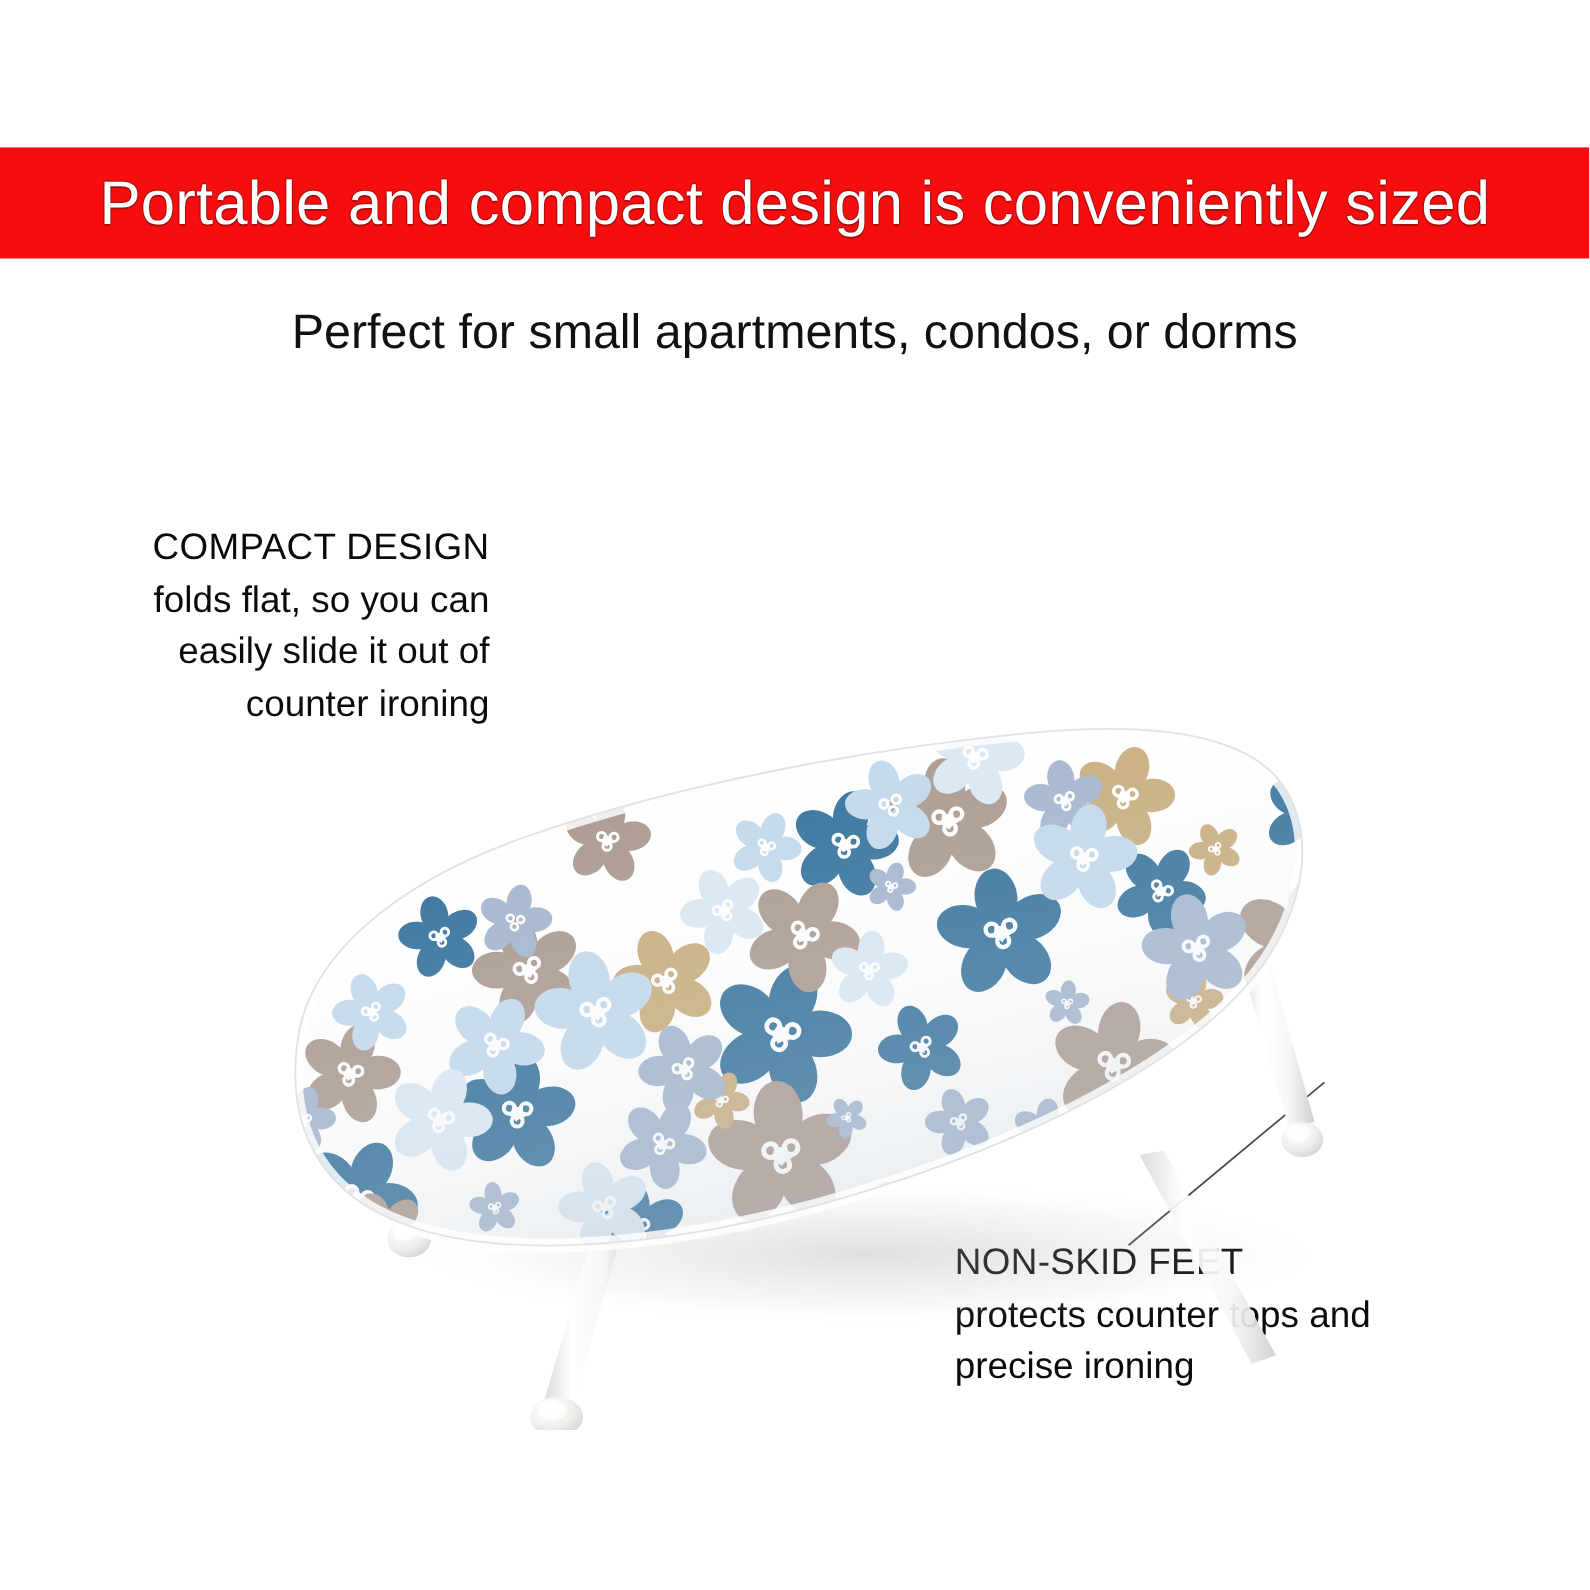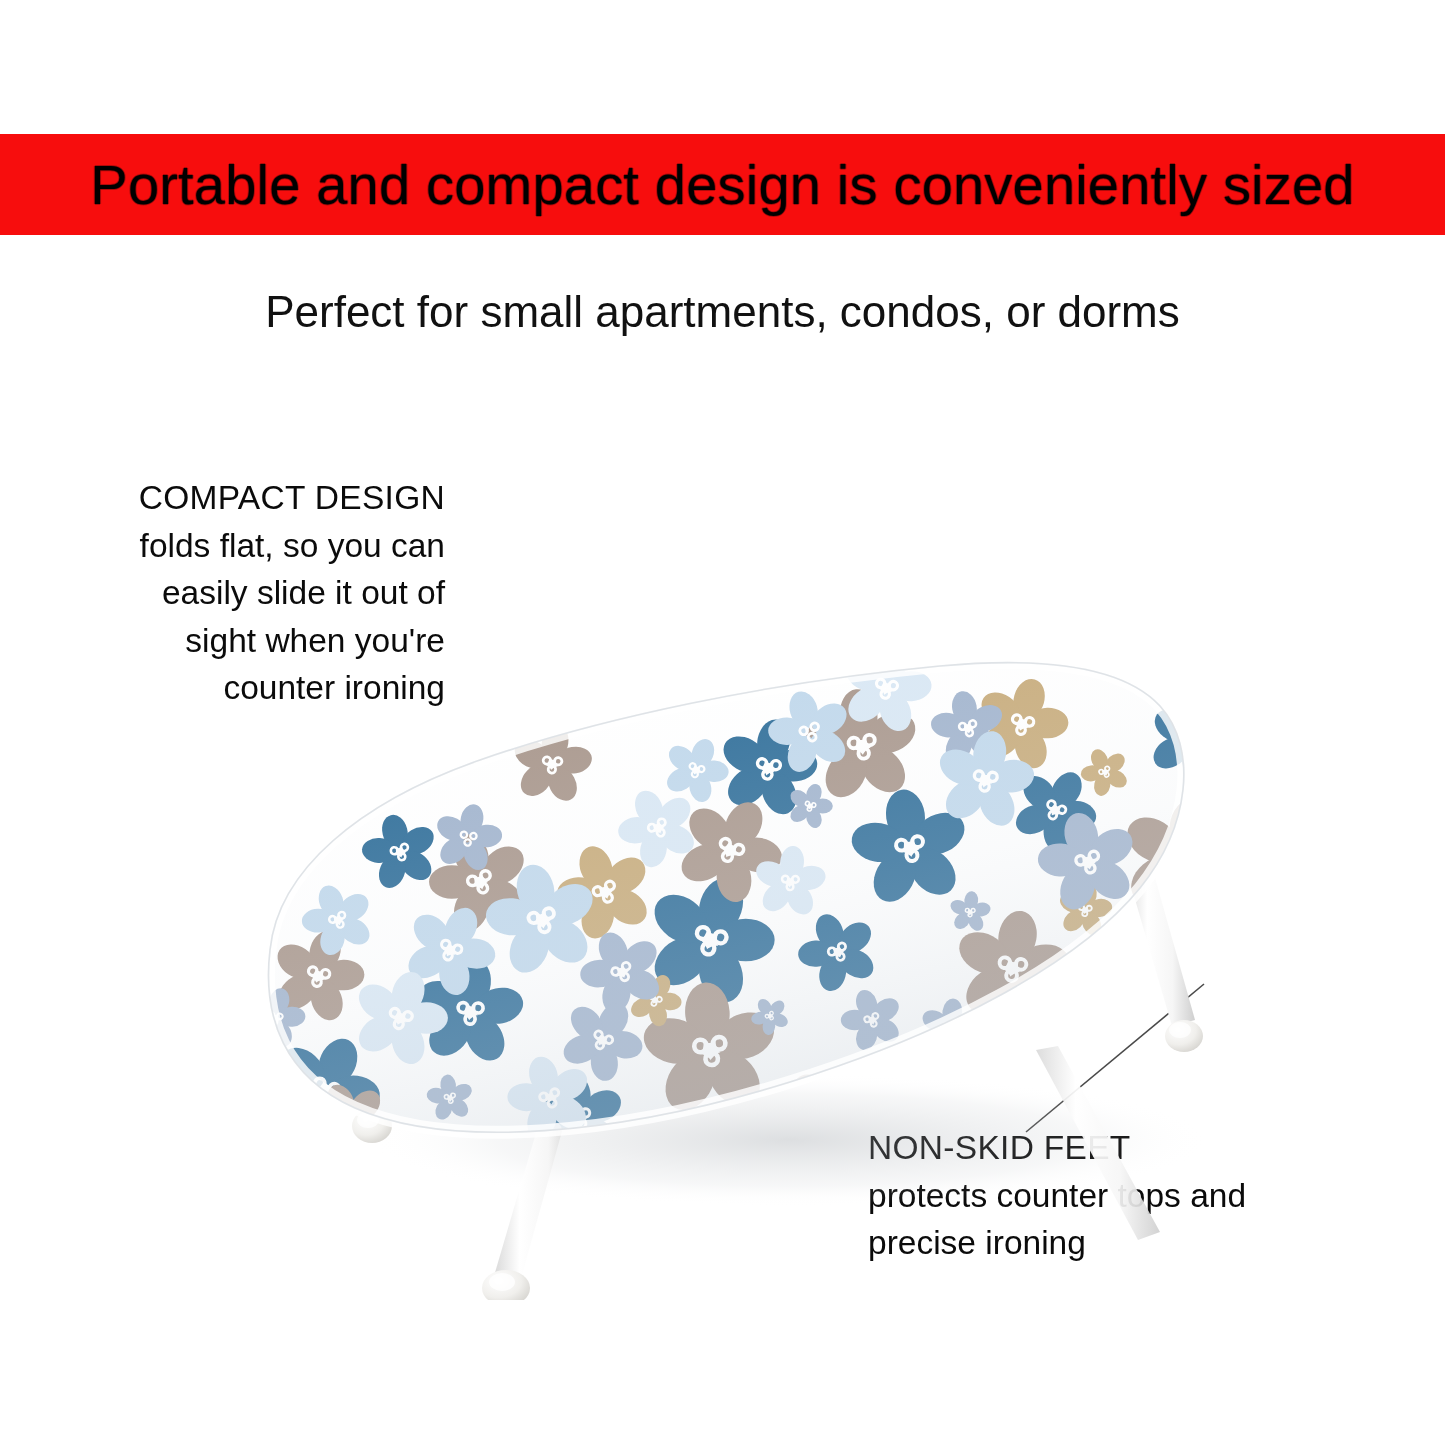--- a/index.html
+++ b/index.html
@@ -25,35 +25,35 @@
     height: 101px;
     background: #F70D0D;
     display: flex;
     align-items: center;
     justify-content: center;
   }
   #headline-text {
     font-size: 56px;
     line-height: 1;
     letter-spacing: 0.2px;
-    color: #000000;
+    color: #ffffff;
     white-space: nowrap;
     font-weight: 400;
     text-shadow:
        1px 0 0 rgba(120,10,10,.55),
       -1px 0 0 rgba(120,10,10,.55),
        0 1px 0 rgba(120,10,10,.55),
        0 -1px 0 rgba(120,10,10,.55);
   }
 
   
   #subtitle {
     position: absolute;
     left: 0;
-    top: 289px;
+    top: 279px;
     width: 1445px;
     text-align: center;
     font-size: 44px;
     line-height: 1.05;
     color: #111111;
     white-space: nowrap;
   }
 
   
   .callout {
@@ -99,21 +99,20 @@
   <div id="headline-banner">
     <div id="headline-text">Portable and compact design is conveniently sized</div>
   </div>
 
   <div id="subtitle">Perfect for small apartments, condos, or dorms</div>
 
   <div class="callout" id="callout-compact">
     <span class="c-head">COMPACT DESIGN</span>
     <span class="c-body">folds flat, so you can</span>
     <span class="c-body">easily slide it out of</span>
-    <span class="c-body">sight when you're</span>
     <span class="c-body">counter ironing</span>
   </div>
 
   <div class="callout" id="callout-feet">
     <span class="c-head">NON-SKID FEET</span>
     <span class="c-body">protects counter tops and</span>
     <span class="c-body">precise ironing</span>
   </div>
 
   <svg id="leader-line" viewBox="0 0 190 160">

